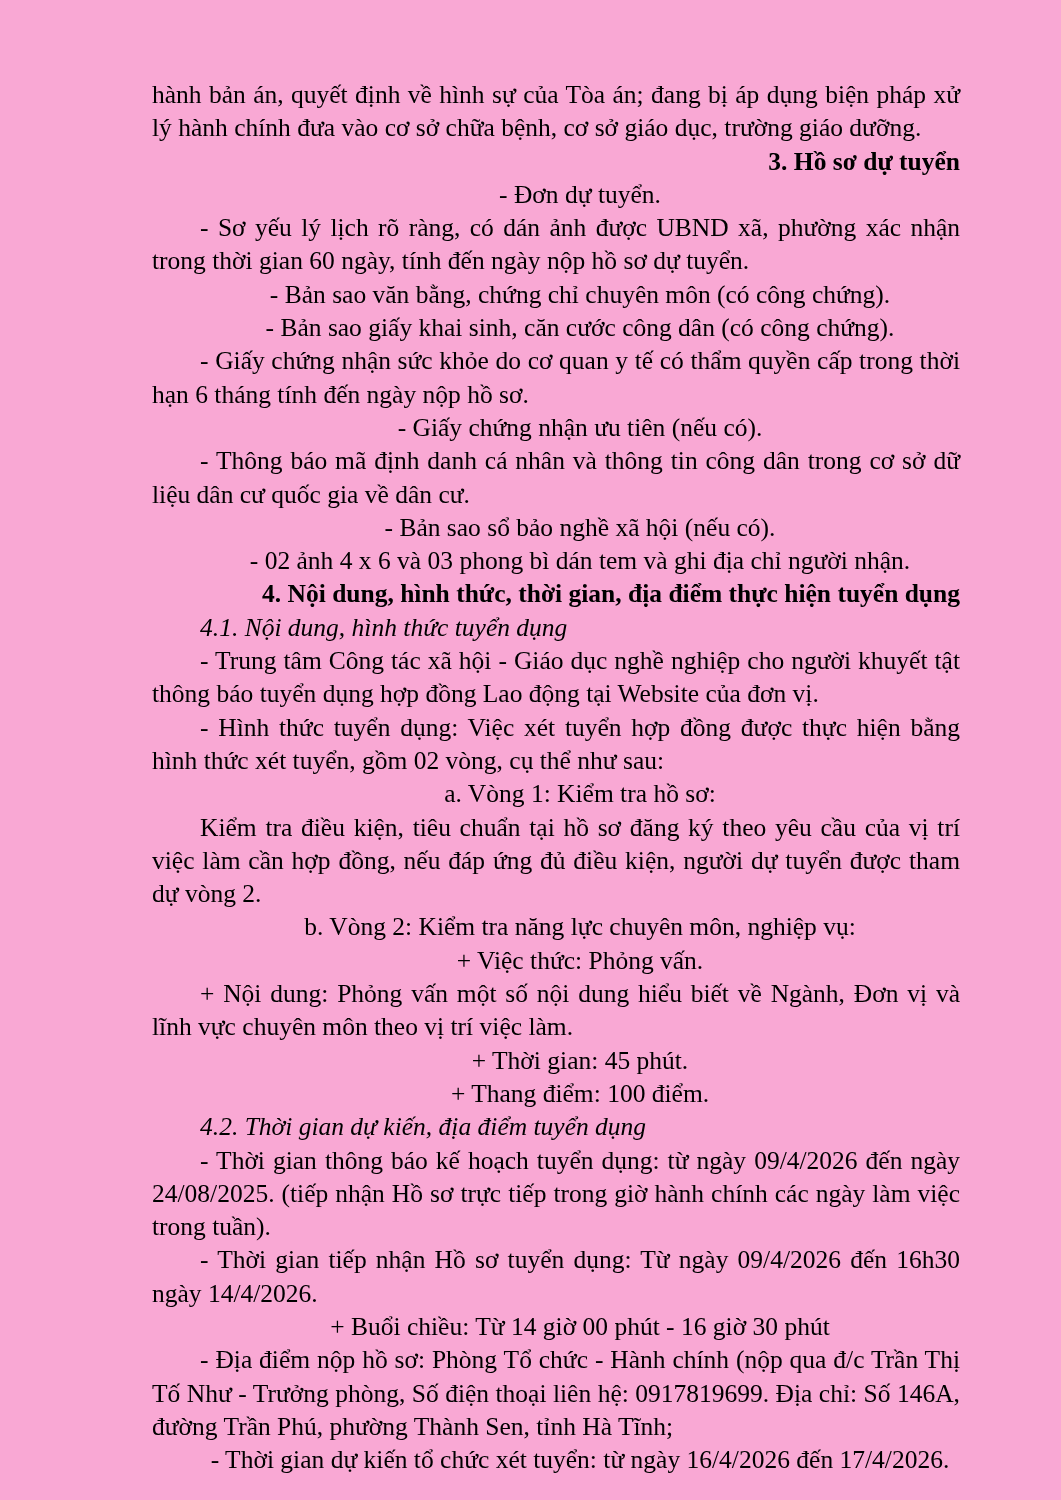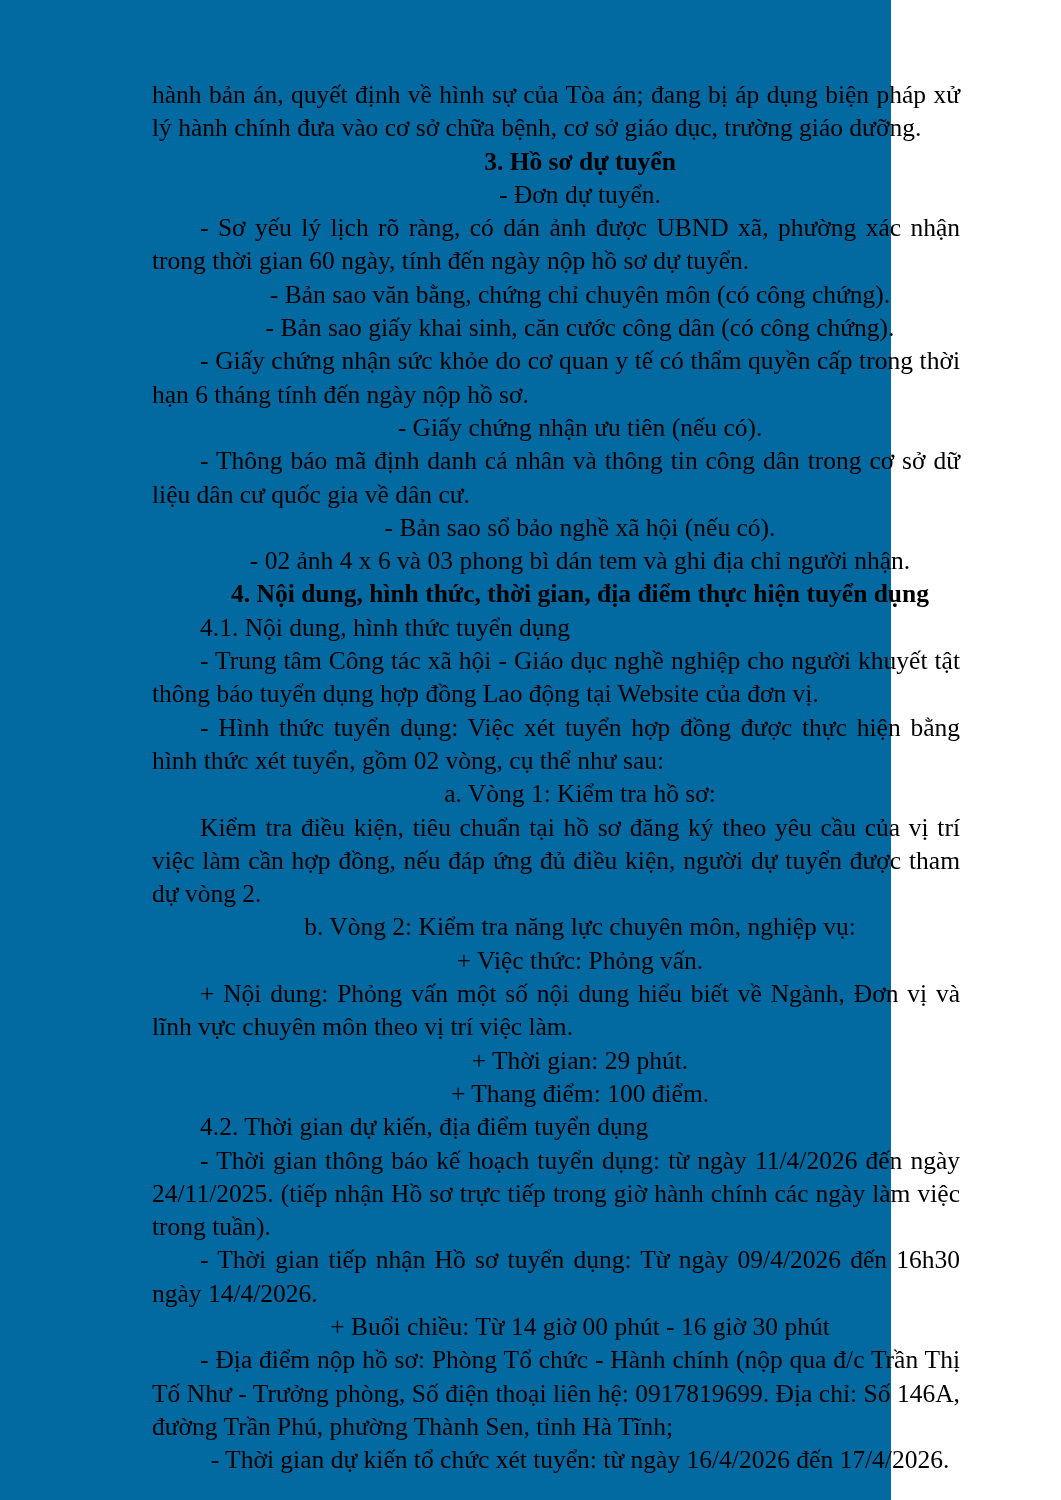--- a/index.html
+++ b/index.html
@@ -9,23 +9,23 @@
   }
   body {
     width: 1061px;
     height: 1500px;
     font-family: "Liberation Serif", "DejaVu Serif", serif;
     color: #000000;
     overflow: hidden;
   }
   .page {
     position: relative;
-    width: 891px;
+    width: 1061px;
     height: 1500px;
-    background: #0369a1;
+    background: #f9a8d4;
     box-sizing: border-box;
   }
   .content {
     position: absolute;
     left: 152px;
     top: 78px;
     width: 808px;
   }
   
   p {
@@ -43,24 +43,25 @@
   }
   p.flow {
     text-align: justify;
   }
   
   p.single {
     text-align: center;
   }
   p.heading {
     font-weight: bold;
-    text-align: center;
+    text-align: right;
     text-indent: 48px;
   }
   p.subheading-light {
+    font-style: italic;
     text-align: left;
     text-indent: 48px;
   }
 </style>
 </head>
 <body>
 
 <div class="page">
   <div class="content">
 
@@ -82,25 +83,25 @@
 
     <p class="subheading-light">4.1. Nội dung, hình thức tuyển dụng</p>
 
     <p class="flow">- Trung tâm Công tác xã hội - Giáo dục nghề nghiệp cho người khuyết tật thông báo tuyển dụng hợp đồng Lao động tại Website của đơn vị.</p>
     <p class="flow">- Hình thức tuyển dụng: Việc xét tuyển hợp đồng được thực hiện bằng hình thức xét tuyển, gồm 02 vòng, cụ thể như sau:</p>
     <p class="single">a. Vòng 1: Kiểm tra hồ sơ:</p>
     <p class="flow">Kiểm tra điều kiện, tiêu chuẩn tại hồ sơ đăng ký theo yêu cầu của vị trí việc làm cần hợp đồng, nếu đáp ứng đủ điều kiện, người dự tuyển được tham dự vòng 2.</p>
     <p class="single">b. Vòng 2: Kiểm tra năng lực chuyên môn, nghiệp vụ:</p>
     <p class="single">+ Việc thức: Phỏng vấn.</p>
     <p class="flow">+ Nội dung: Phỏng vấn một số nội dung hiểu biết về Ngành, Đơn vị và lĩnh vực chuyên môn theo vị trí việc làm.</p>
-    <p class="single">+ Thời gian: 29 phút.</p>
+    <p class="single">+ Thời gian: 45 phút.</p>
     <p class="single">+ Thang điểm: 100 điểm.</p>
 
     <p class="subheading-light">4.2. Thời gian dự kiến, địa điểm tuyển dụng</p>
 
-    <p class="flow">- Thời gian thông báo kế hoạch tuyển dụng: từ ngày 11/4/2026 đến ngày 24/11/2025. (tiếp nhận Hồ sơ trực tiếp trong giờ hành chính các ngày làm việc trong tuần).</p>
+    <p class="flow">- Thời gian thông báo kế hoạch tuyển dụng: từ ngày 09/4/2026 đến ngày 24/08/2025. (tiếp nhận Hồ sơ trực tiếp trong giờ hành chính các ngày làm việc trong tuần).</p>
     <p class="flow">- Thời gian tiếp nhận Hồ sơ tuyển dụng: Từ ngày 09/4/2026 đến 16h30 ngày 14/4/2026.</p>
     <p class="single">+ Buổi chiều: Từ 14 giờ 00 phút - 16 giờ 30 phút</p>
     <p class="flow">- Địa điểm nộp hồ sơ: Phòng Tổ chức - Hành chính (nộp qua đ/c Trần Thị Tố Như - Trưởng phòng, Số điện thoại liên hệ: 0917819699. Địa chỉ: Số 146A, đường Trần Phú, phường Thành Sen, tỉnh Hà Tĩnh;</p>
     <p class="single">- Thời gian dự kiến tổ chức xét tuyển: từ ngày 16/4/2026 đến 17/4/2026.</p>
 
   </div>
 </div>
 
 </body></html>

